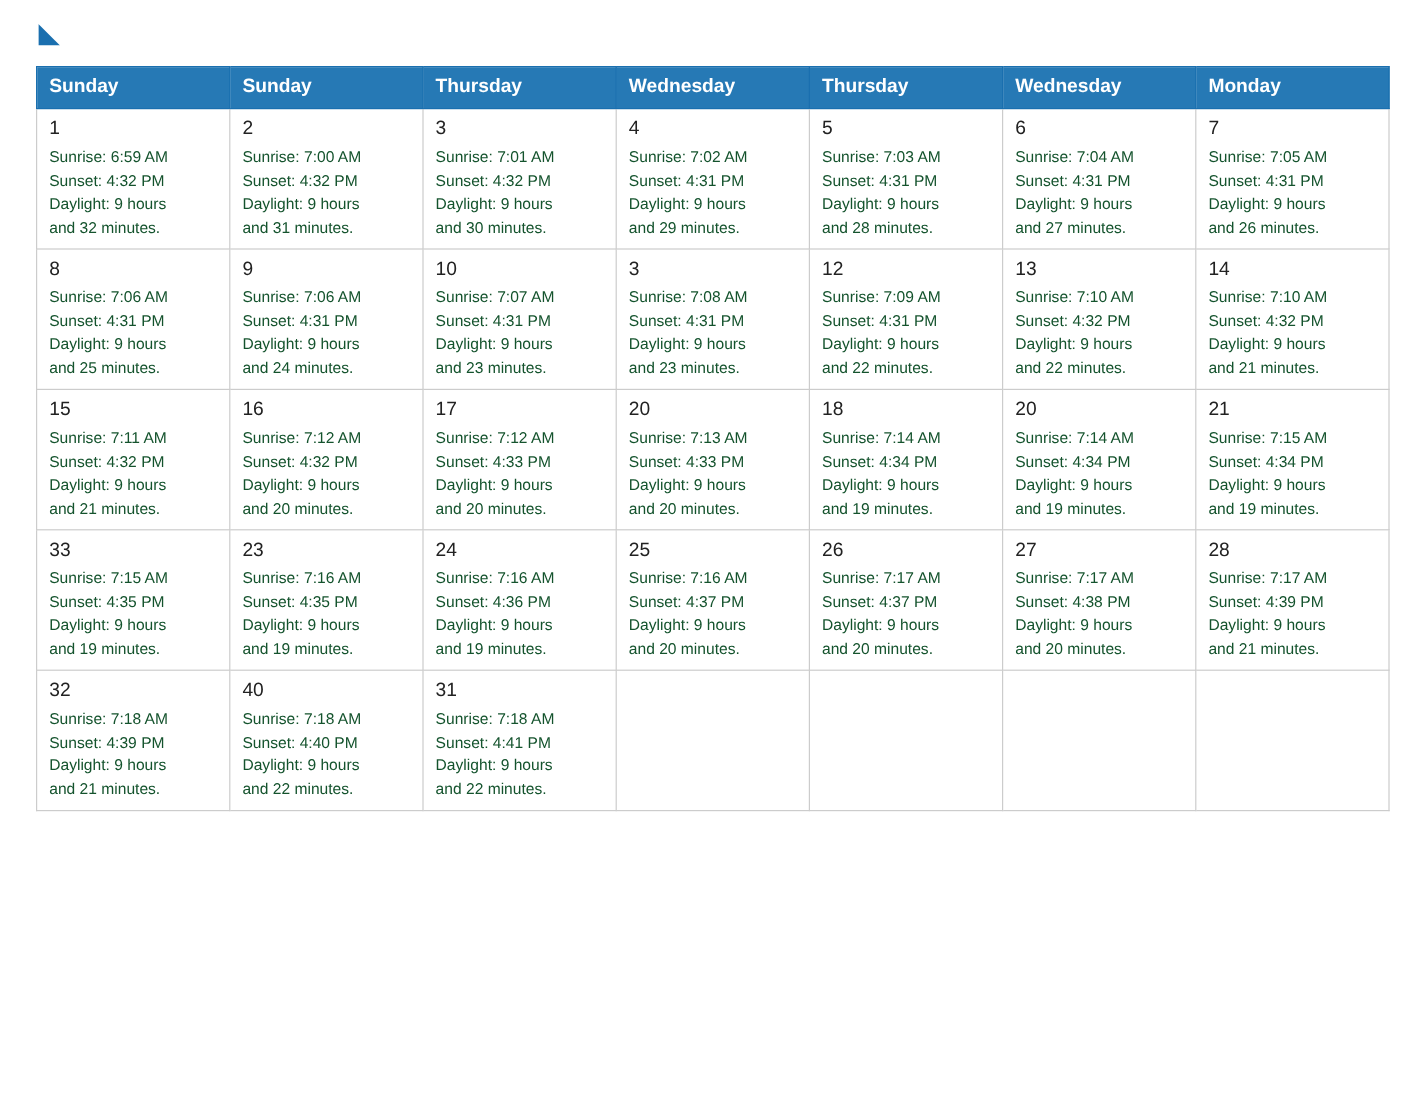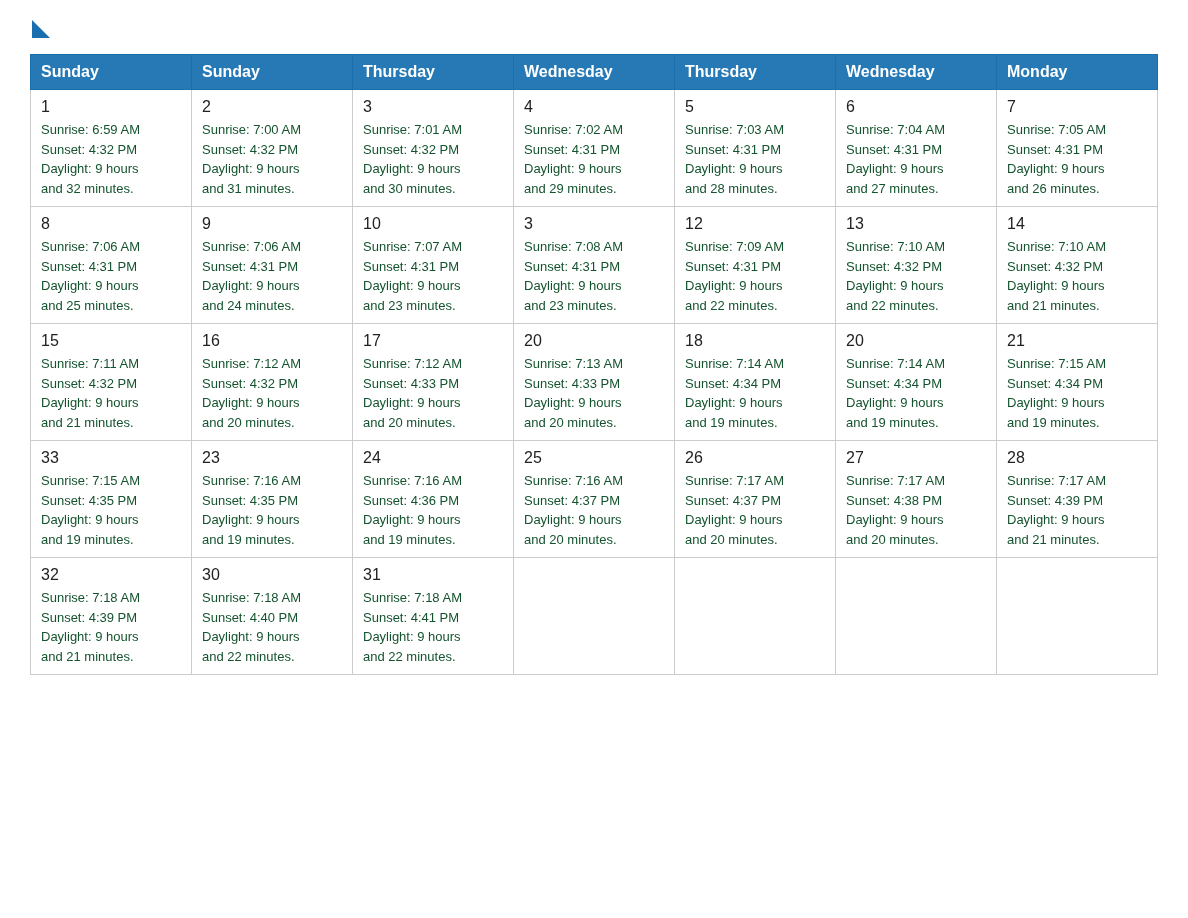--- a/index.html
+++ b/index.html
@@ -389,21 +389,21 @@
         <td>
         <span class="day-number">32</span>
         <div class="day-info">
           Sunrise: 7:18 AM<br>
           Sunset: 4:39 PM<br>
           Daylight: 9 hours<br>
           and 21 minutes.
         </div>
       </td>
         <td>
-        <span class="day-number">30</span>
+        <span class="day-number">40</span>
         <div class="day-info">
           Sunrise: 7:18 AM<br>
           Sunset: 4:40 PM<br>
           Daylight: 9 hours<br>
           and 22 minutes.
         </div>
       </td>
         <td>
         <span class="day-number">31</span>
         <div class="day-info">

